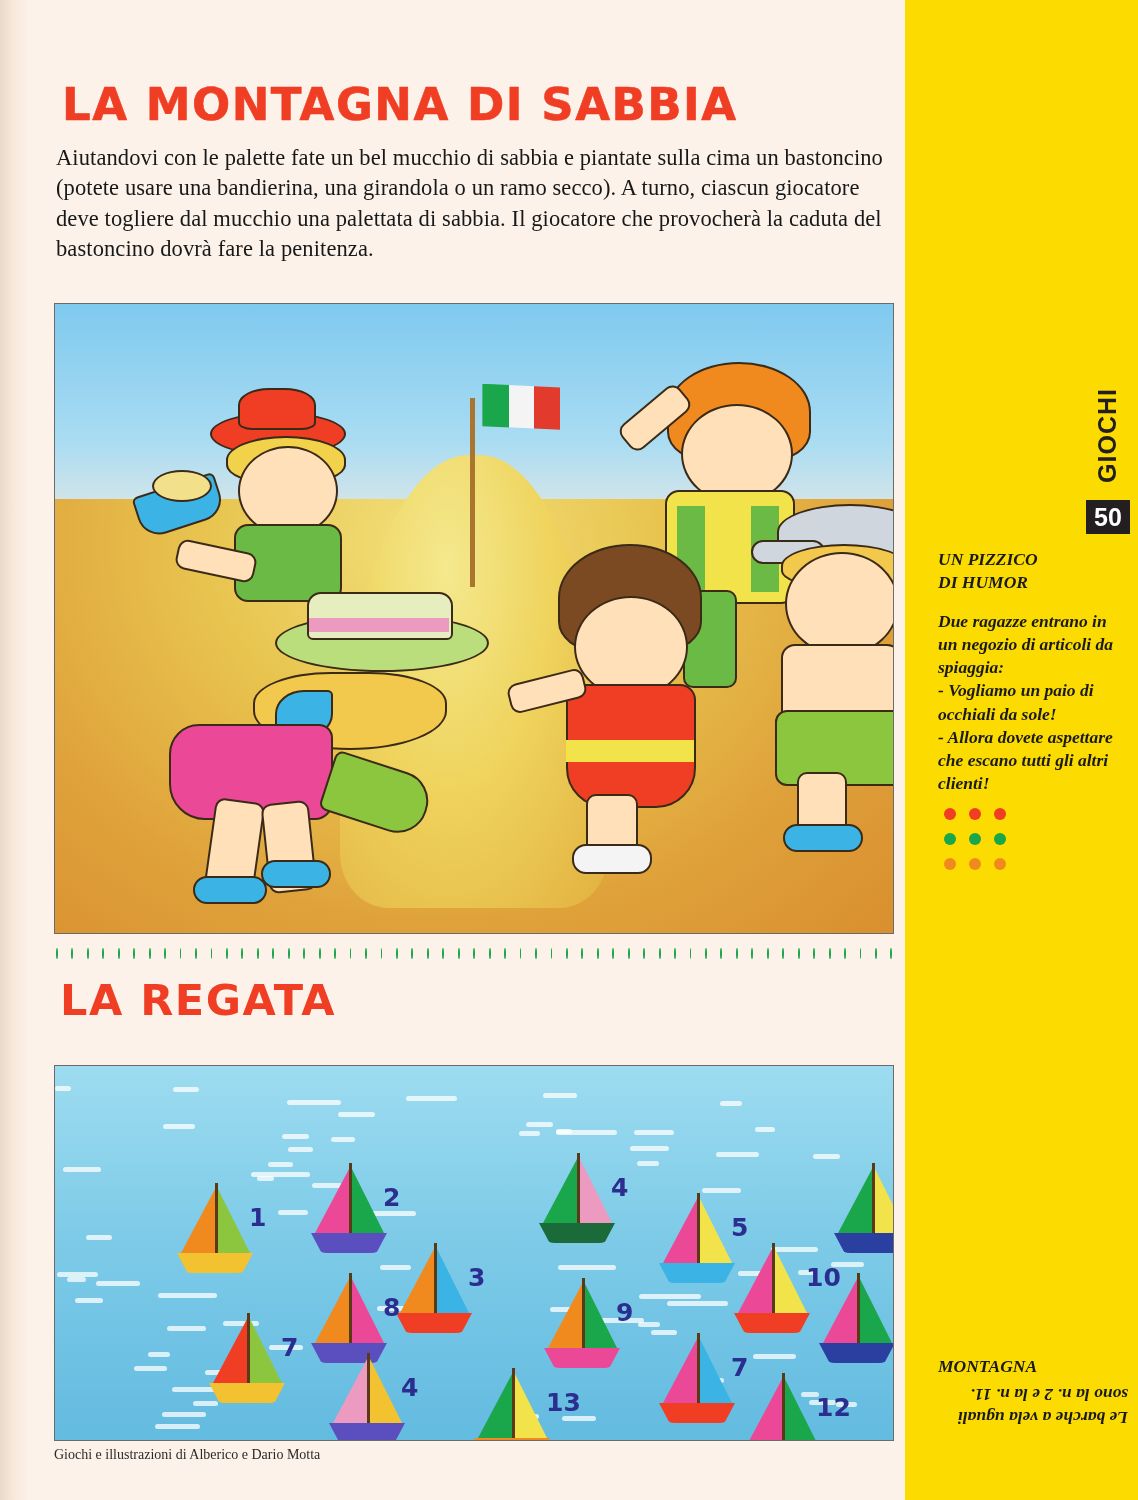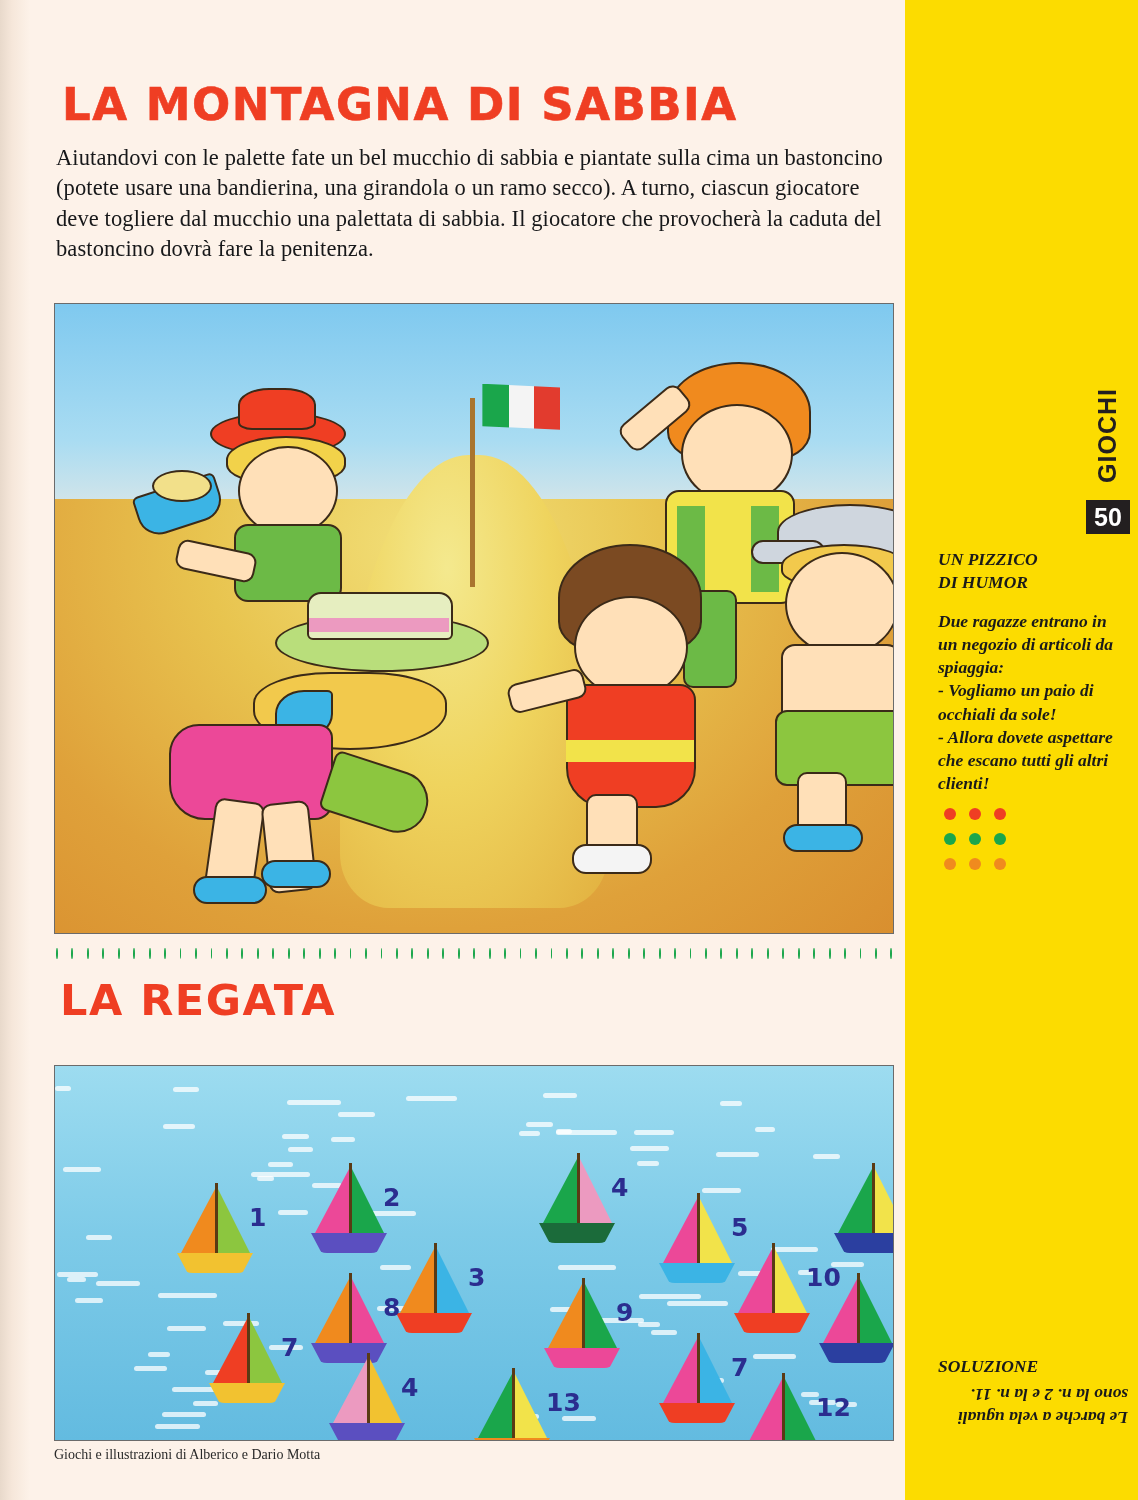--- a/index.html
+++ b/index.html
@@ -455,16 +455,16 @@
         <i style="background:#1aa64b"></i>
     </div>
     <div class="dots">
       <i style="background:#f08a1e"></i>
         <i style="background:#f08a1e"></i>
         <i style="background:#f08a1e"></i>
     </div>
   </div>
 
   <div id="soluzione">
-    <div class="sol-title">SOLUZIONE</div>
+    <div class="sol-title">MONTAGNA</div>
     <div class="sol-body">Le barche a vela uguali sono la n. 2 e la n. 11.</div>
   </div>
 </div>
 
 </body></html>

